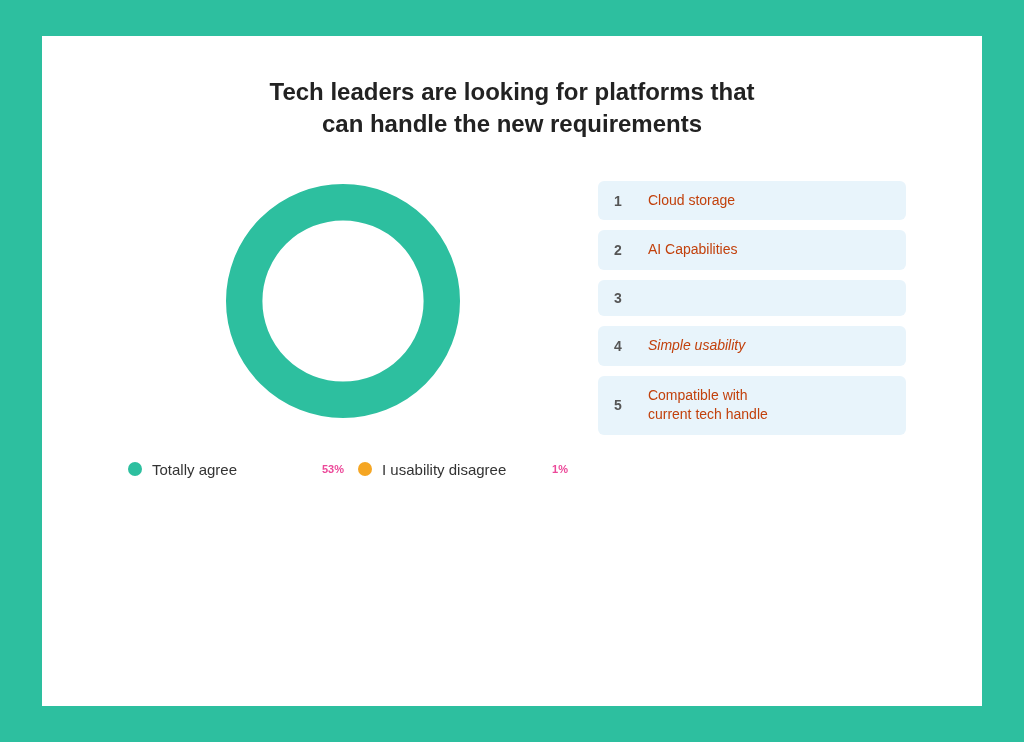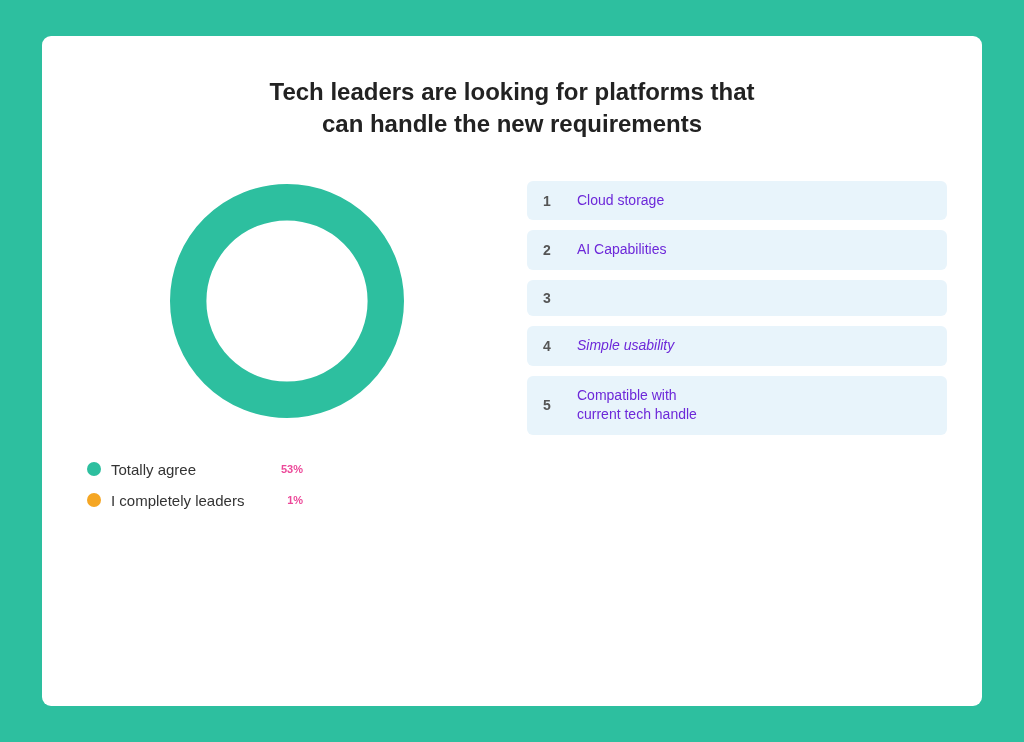--- a/index.html
+++ b/index.html
@@ -7,24 +7,24 @@
       width: 1024px;
       height: 742px;
       background-color: #2dbf9f;
       display: flex;
       align-items: center;
       justify-content: center;
       font-family: 'Helvetica Neue', Arial, sans-serif;
     }
     .card {
       background: #fff;
-      border-radius: 9px;
+      border-radius: 0;
       width: 940px;
       height: 670px;
-      padding: 40px 35px;
+      padding: 40px 76px;
       display: flex;
       flex-direction: column;
     }
     .title {
       text-align: center;
       font-size: 24px;
       font-weight: 700;
       color: #222;
       line-height: 1.35;
       margin-bottom: 30px;
@@ -70,21 +70,21 @@
       color: #222;
     }
     .donut-sub {
       font-size: 11px;
       color: #666;
       line-height: 1.4;
       max-width: 130px;
     }
     .legend {
       display: flex;
-      flex-direction: column;
+      flex-direction: row;
       gap: 14px;
       padding-left: 10px;
     }
     .legend-item {
       display: flex;
       align-items: center;
       gap: 10px;
     }
     .legend-dot {
       width: 14px;
@@ -120,21 +120,21 @@
       gap: 16px;
     }
     .rank-num {
       font-size: 14px;
       font-weight: 600;
       color: #555;
       min-width: 18px;
     }
     .rank-label {
       font-size: 14px;
-      color: #6d28d9;
+      color: #c2410c;
       line-height: 1.4;
     }
   </style>
 </head>
 <body>
 
 <div class="card">
   <div class="title" style="white-space: pre-line;">Tech leaders are looking for platforms that
 can handle the new requirements</div>
 
@@ -160,21 +160,21 @@
       </div>
 
       <div class="legend">
       <div class="legend-item">
             <div class="legend-dot" style="background: rgb(45, 191, 159);"></div>
             <span class="legend-label">Totally agree</span>
             <span class="legend-pct">53%</span>
           </div>
           <div class="legend-item">
             <div class="legend-dot" style="background: rgb(245, 166, 35);"></div>
-            <span class="legend-label">I completely leaders</span>
+            <span class="legend-label">I usability disagree</span>
             <span class="legend-pct">1%</span>
           </div>
         </div>
     </div>
 
     <div class="right">
     <div class="rank-item">
           <span class="rank-num">1</span>
           <span class="rank-label" style="white-space: pre-line;">Cloud storage</span>
         </div>

